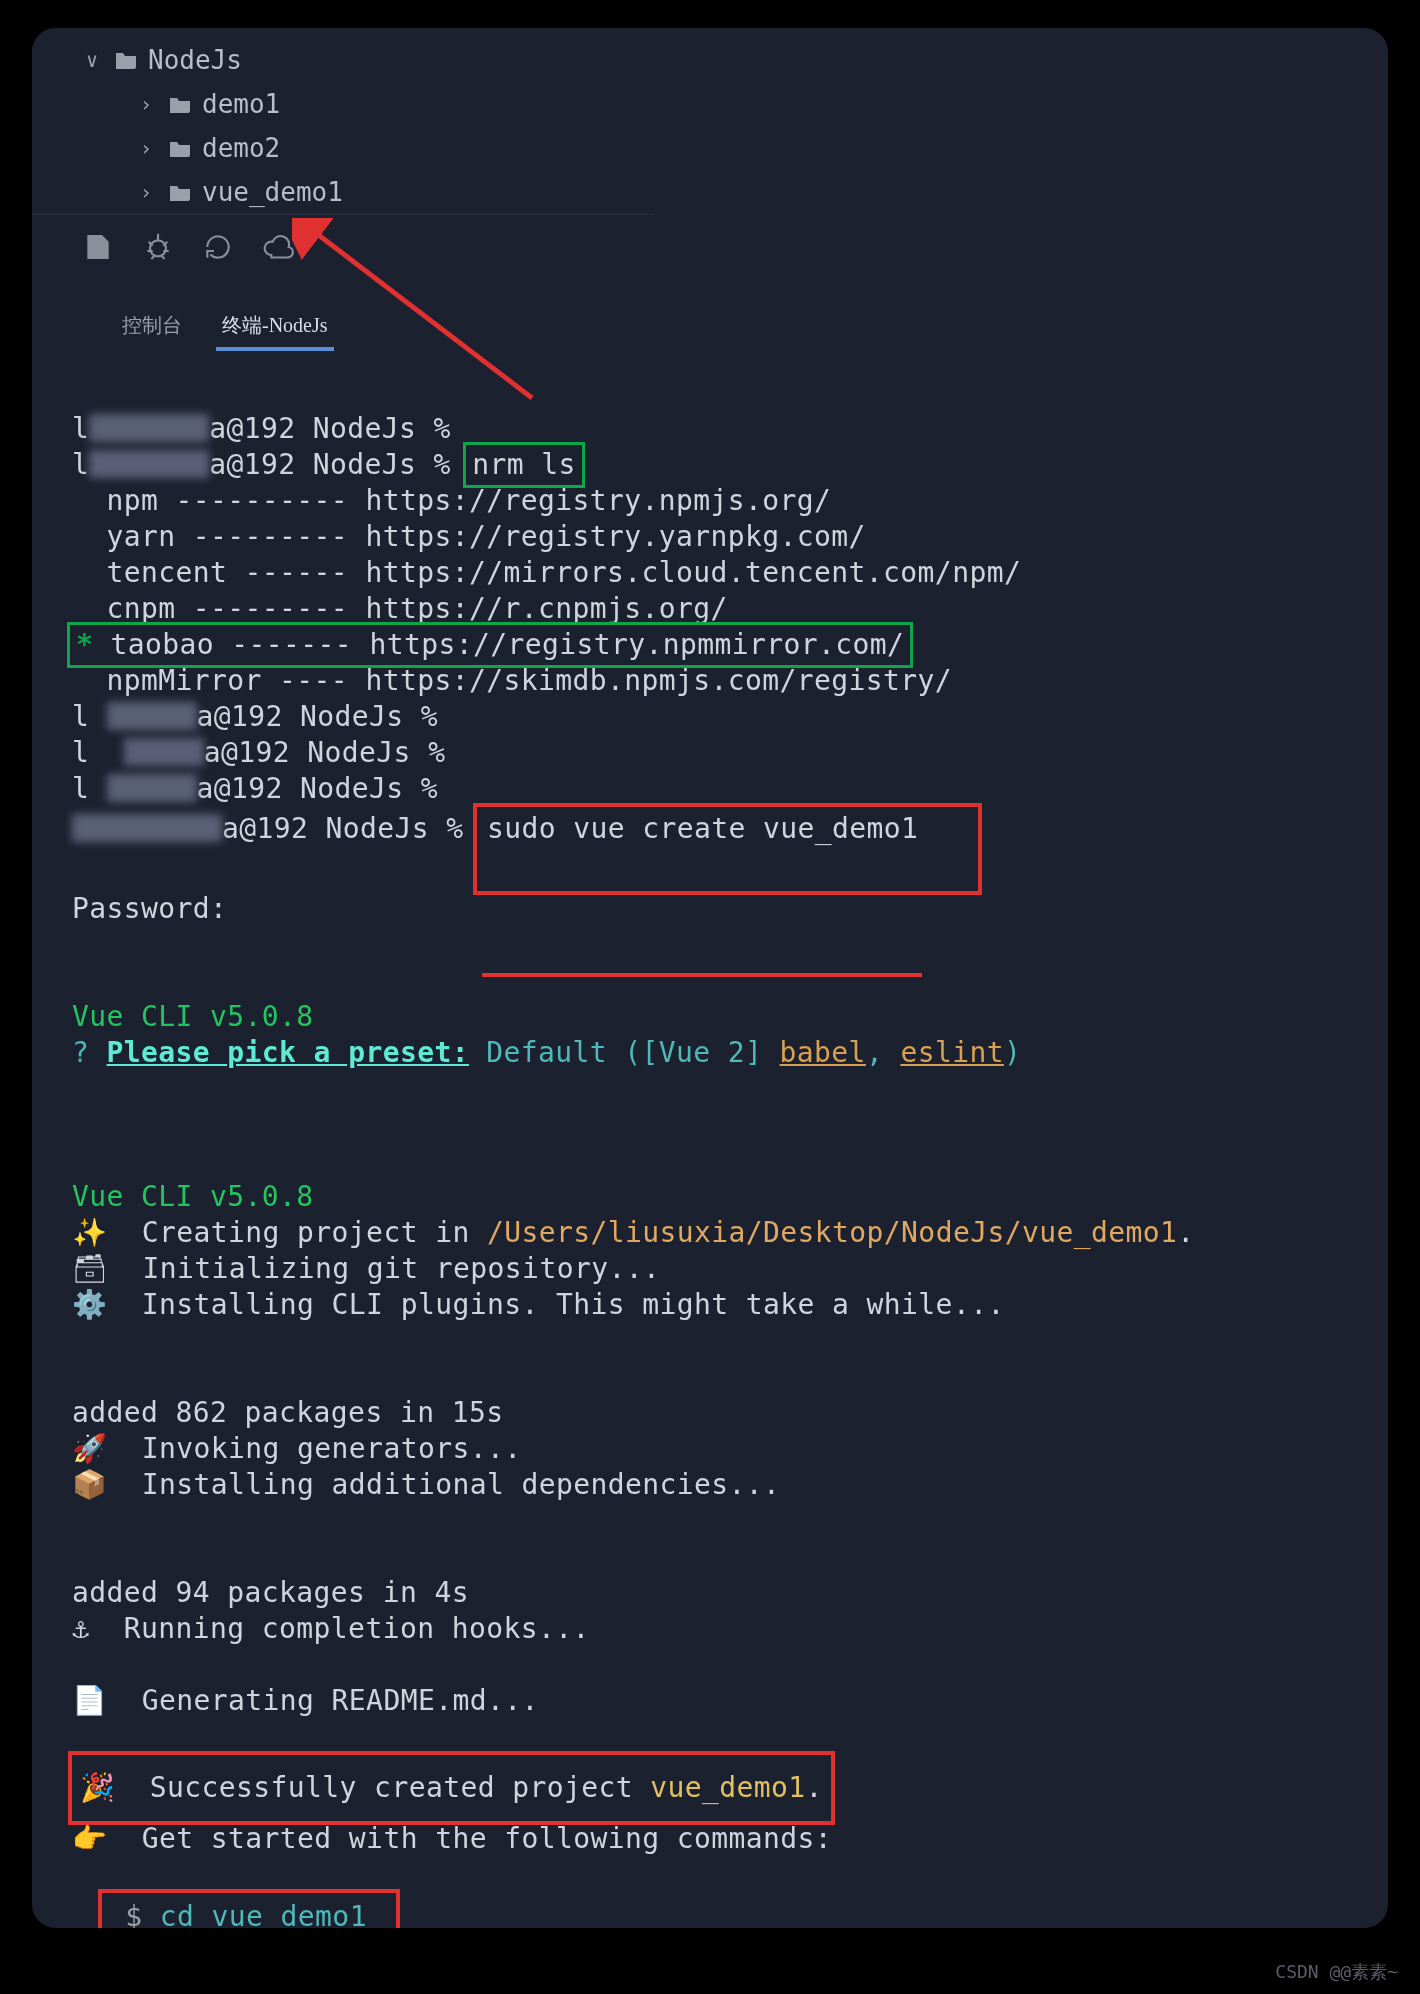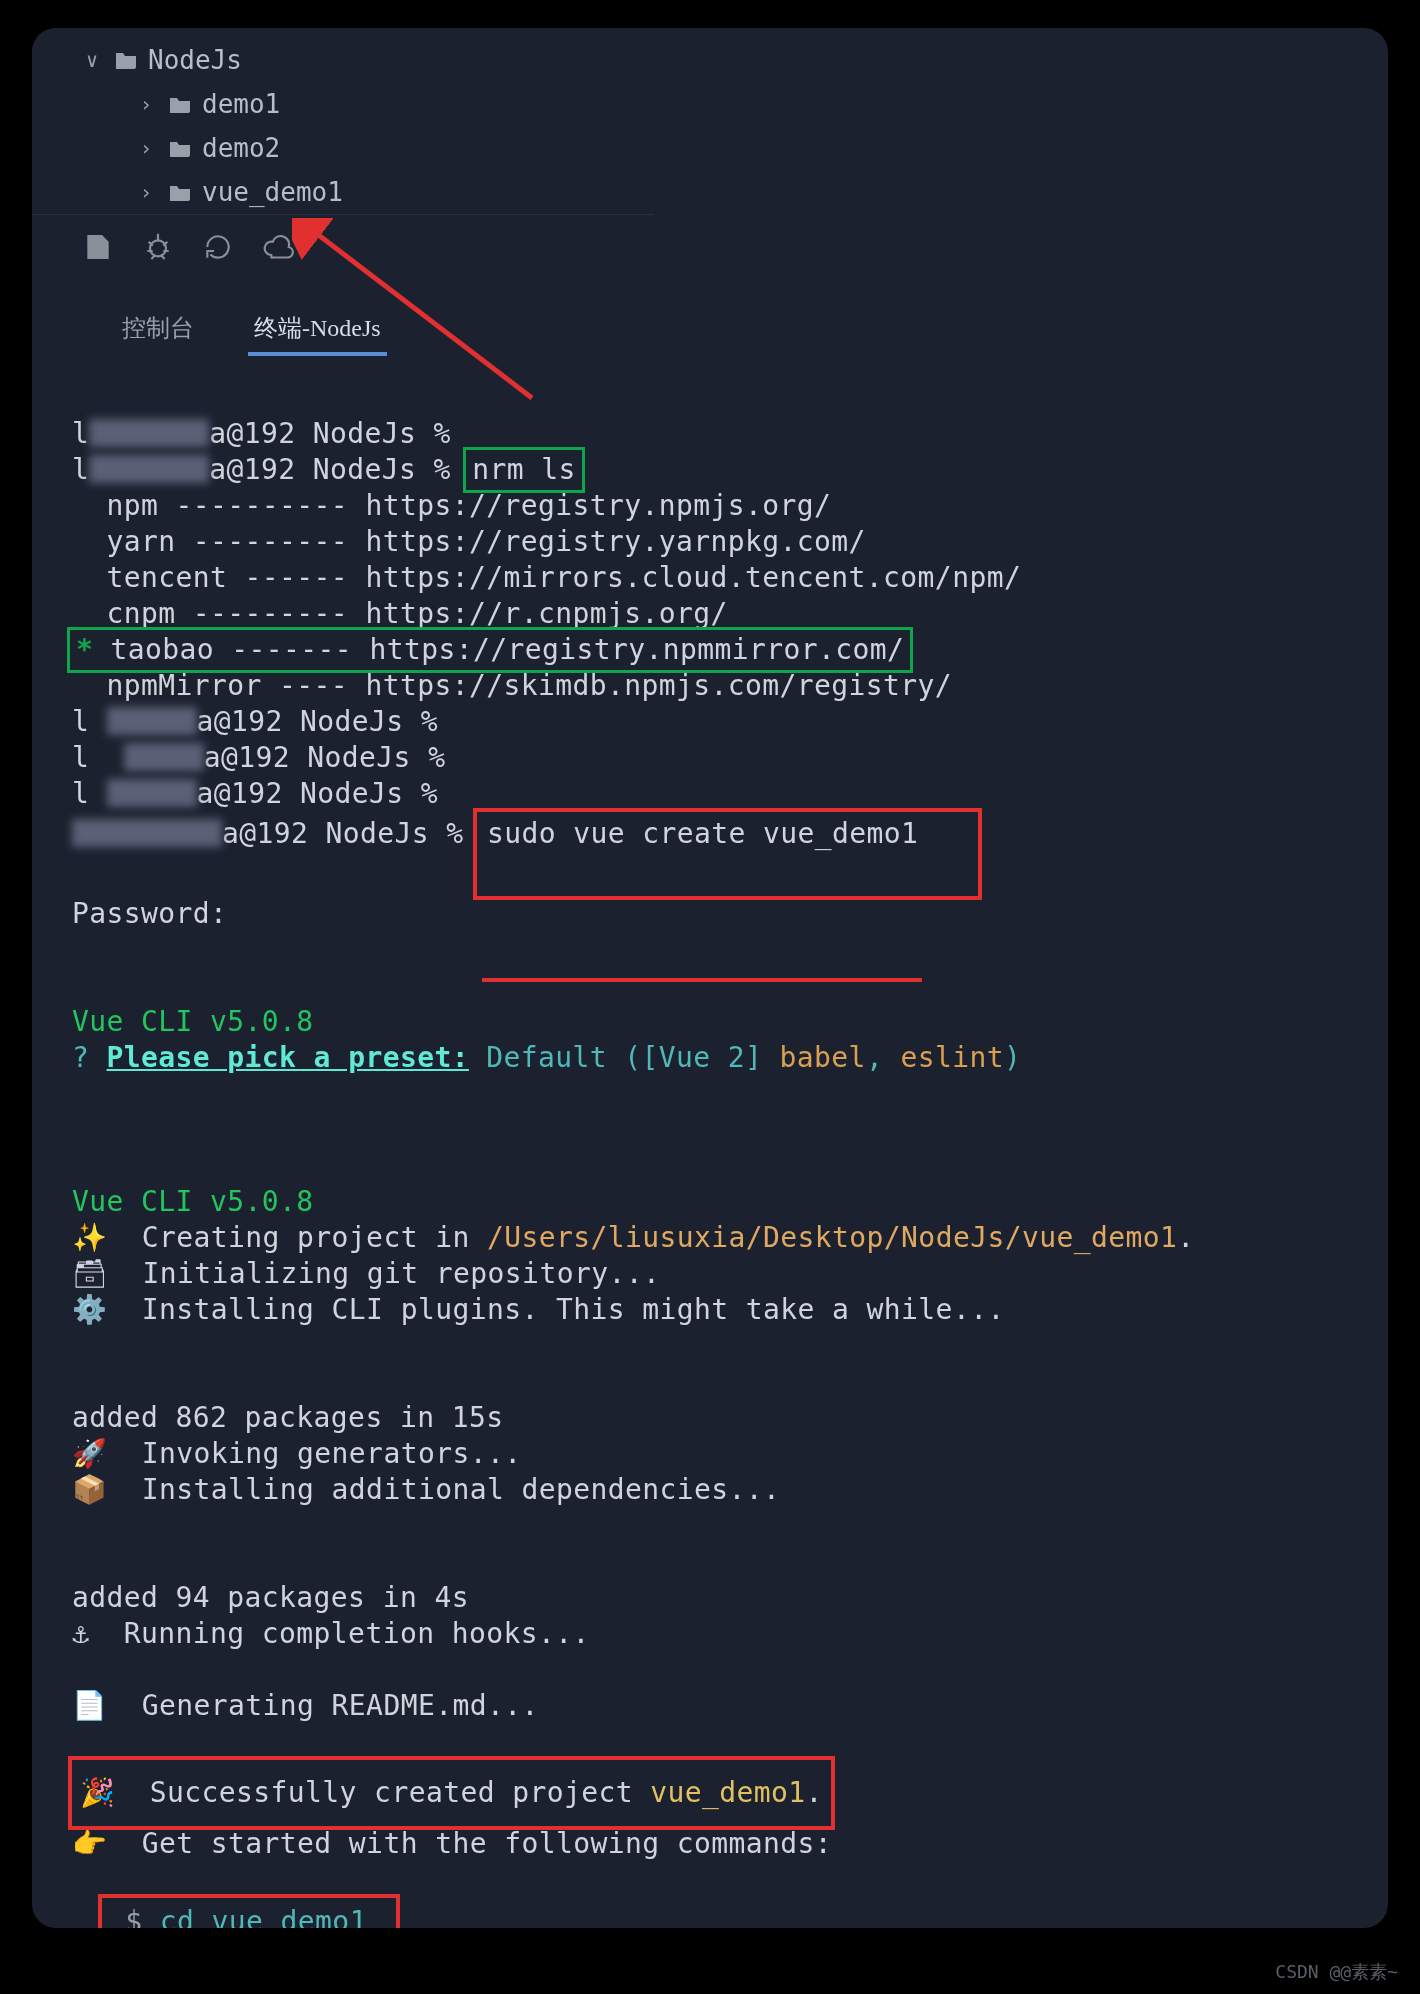--- a/index.html
+++ b/index.html
@@ -46,23 +46,23 @@
     align-items: center;
     padding-left: 50px;
     gap: 28px;
     width: 622px;
   }
   .toolbar .tb-icon { width: 32px; height: 32px; fill: none; stroke: #8a909a; stroke-width: 1.6; }
   .toolbar .tb-icon-fill { fill: #8a909a; stroke: none; }
 
   .tabs {
     display: flex;
-    gap: 60px;
+    gap: 40px;
     padding: 34px 0 0 90px;
-    font-size: 24px;
+    font-size: 20px;
   }
   .tab {
     color: #9aa0aa;
     padding-bottom: 10px;
     cursor: pointer;
     position: relative;
   }
   .tab.active {
     color: #d8dee8;
     font-family: Liberation Serif, serif;
@@ -93,21 +93,21 @@
     filter: blur(4px);
     vertical-align: -4px;
   }
   .green-box { outline: 3px solid #0fa54a; outline-offset: 2px; padding: 0 4px; display: inline-block; }
   .green-star { color: #0fa54a; font-weight: bold; }
   .red-box { outline: 4px solid #e03030; outline-offset: 0px; display: inline-block; background: transparent; }
   .red-underline { position: absolute; height: 4px; background: #e03030; }
   .blue { color: #22c55e; font-weight: normal; }
   .white-b { color: #5eead4; font-weight: bold; text-decoration: underline; }
   .teal { color: #4fb8b8; }
-  .orange { color: #d8a050; }
+  .orange { color: #d8a050; text-decoration: underline; }
   .orange2 { color: #e0a860; }
   .yellow { color: #e0c060; }
   .dim { color: #9aa0aa; }
   .cmd { color: #4fb8b8; }
 
   .arrow {
     position: absolute;
     pointer-events: none;
   }
   .watermark {

